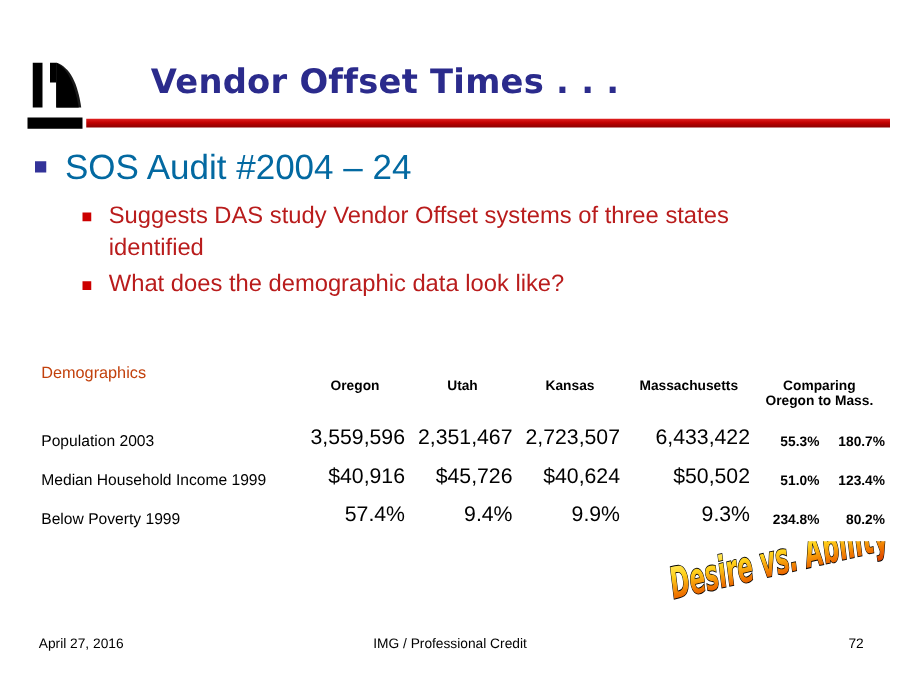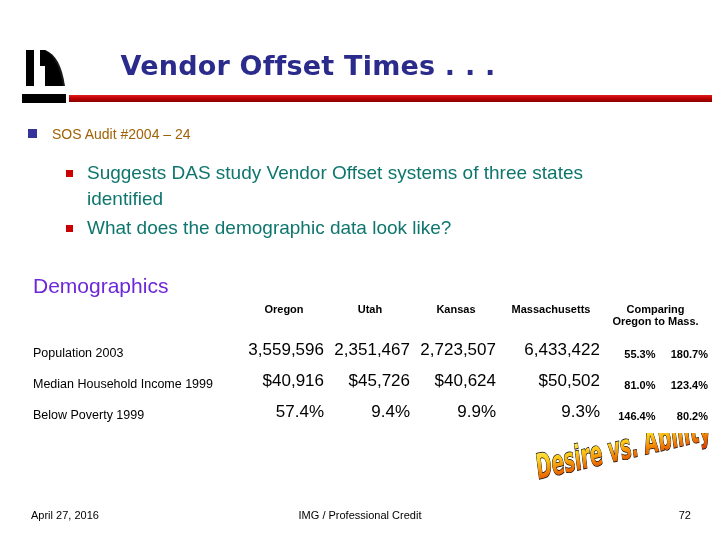--- a/index.html
+++ b/index.html
@@ -69,23 +69,23 @@
   }
   .marker-l1 {
     width: 9px;
     height: 9px;
     background: #333399;
     margin-top: 9px;
     margin-right: 15px;
     flex: none;
   }
   .text-l1 {
-    font-size: 14px;
+    font-size: 28px;
     line-height: 28px;
-    color: #a16207;
+    color: #0369a1;
     white-space: nowrap;
   }
 
   #bullet-list-level2 {
     position: absolute;
     left: 66px;
     top: 160px;
     width: 620px;
   }
   .bullet-l2 {
@@ -97,31 +97,31 @@
     width: 7px;
     height: 7px;
     background: #CC0000;
     margin-top: 10px;
     margin-right: 14px;
     flex: none;
   }
   .text-l2 {
     font-size: 19px;
     line-height: 26px;
-    color: #0f766e;
+    color: #b91c1c;
     max-width: 560px;
   }
 
   
   #demographics-heading {
     position: absolute;
     left: 33px;
-    top: 274px;
-    font-size: 21px;
-    color: #6d28d9;
+    top: 290px;
+    font-size: 13px;
+    color: #c2410c;
   }
 
   
   #demographics-table {
     position: absolute;
     left: 33px;
     top: 300px;
     width: 675px;
     border-collapse: collapse;
     font-size: 11.5px;
@@ -248,30 +248,30 @@
       <td>6,433,422</td>
       <td class="cmp-cell">55.3%</td>
       <td class="cmp-cell">180.7%</td>
     </tr>
     <tr>
       <td class="row-label">Median Household Income 1999</td>
       <td>$40,916</td>
       <td>$45,726</td>
       <td>$40,624</td>
       <td>$50,502</td>
-      <td class="cmp-cell">81.0%</td>
+      <td class="cmp-cell">51.0%</td>
       <td class="cmp-cell">123.4%</td>
     </tr>
     <tr>
       <td class="row-label">Below Poverty 1999</td>
       <td>57.4%</td>
       <td>9.4%</td>
       <td>9.9%</td>
       <td>9.3%</td>
-      <td class="cmp-cell">146.4%</td>
+      <td class="cmp-cell">234.8%</td>
       <td class="cmp-cell">80.2%</td>
     </tr>
   </tbody>
 </table>
 
 <svg id="wordart-desire-ability" viewBox="0 0 190 62" xmlns="http://www.w3.org/2000/svg">
   <defs>
     <linearGradient id="waGrad" x1="0" y1="0" x2="0" y2="1">
       <stop offset="0%" stop-color="#FFF07A"></stop>
       <stop offset="35%" stop-color="#FFD11A"></stop>

